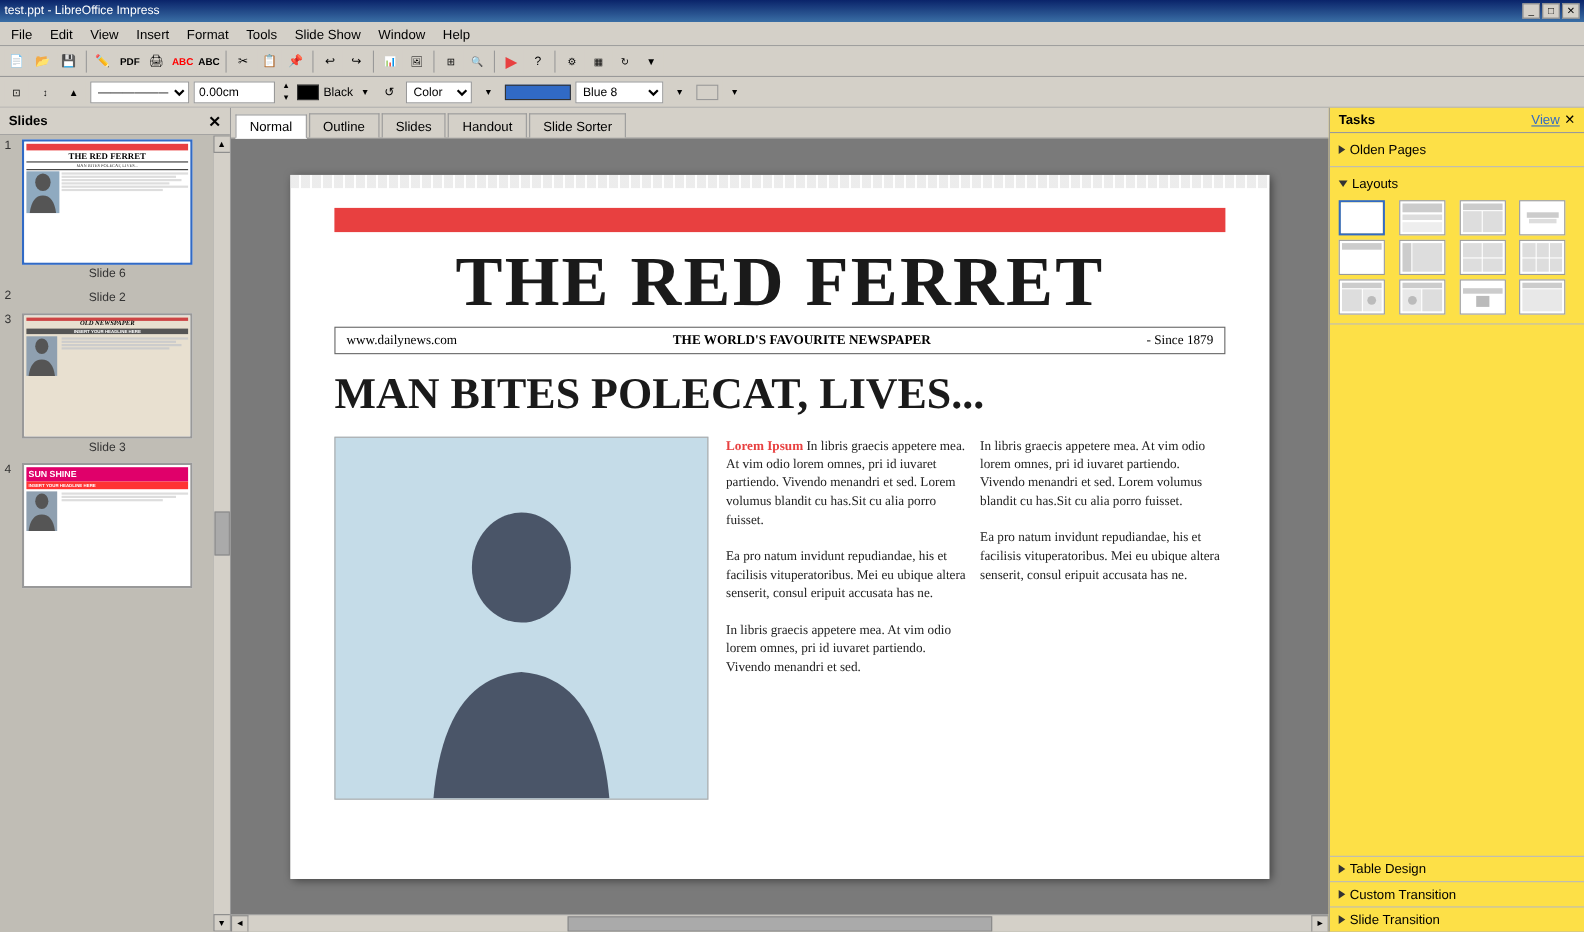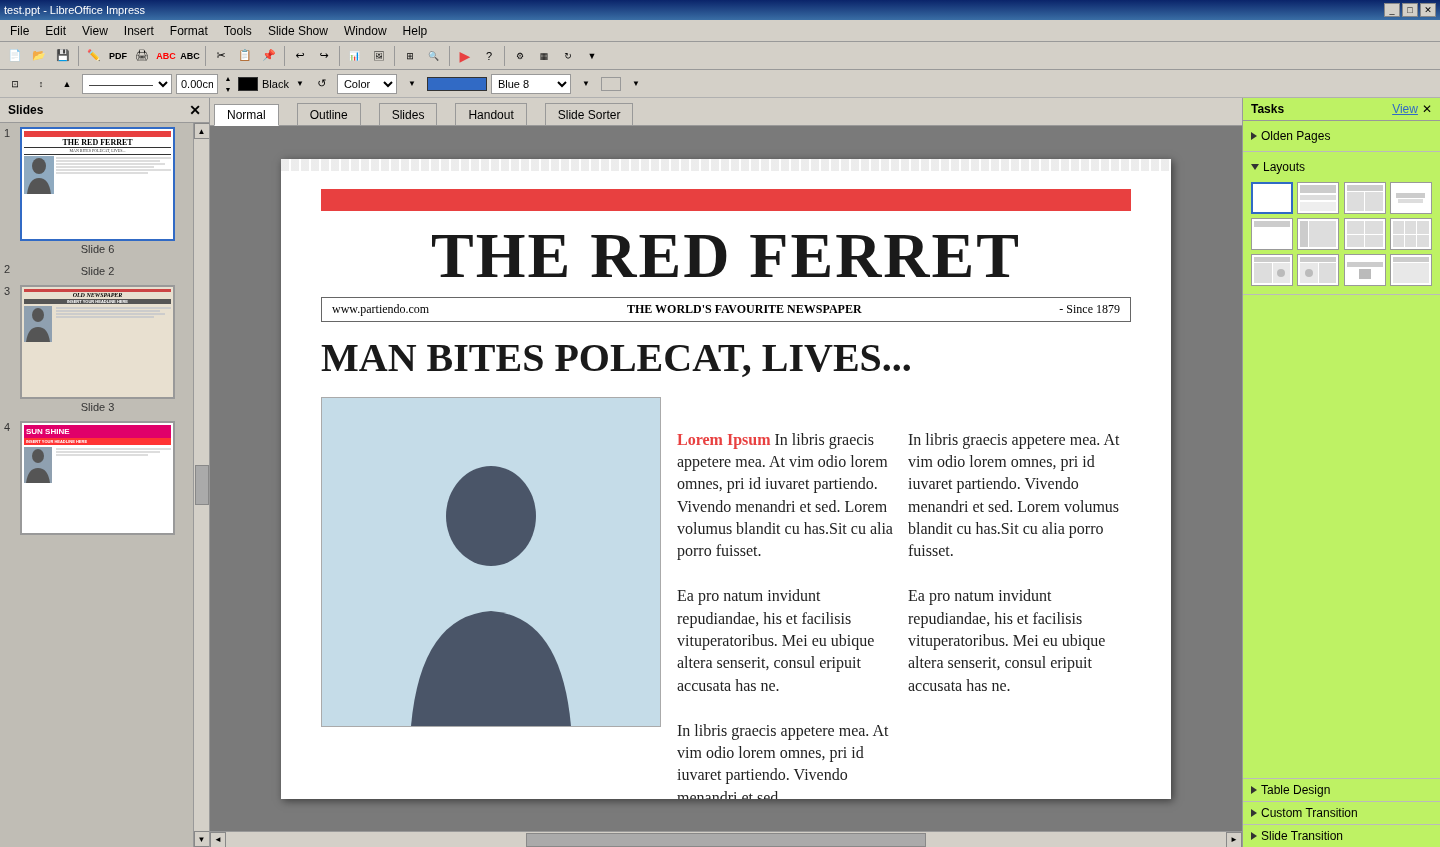--- a/index.html
+++ b/index.html
@@ -158,21 +158,21 @@
       height: 28px;
       display: flex;
       align-items: flex-end;
       padding: 0 4px;
       border-bottom: 1px solid #999;
     }
     .tab {
       padding: 4px 12px; font-size: 12px;
       border: 1px solid #999; border-bottom: none;
       background: #d4d0c8; cursor: pointer;
-      margin-right: 18px; height: 22px;
+      margin-right: 2px; height: 22px;
       display: flex; align-items: center;
     }
     .tab.active {
       background: white; border-bottom: 1px solid white;
       margin-bottom: -1px; z-index: 1;
     }
     #canvas-scroll {
       flex: 1;
       overflow: auto;
       display: flex;
@@ -246,37 +246,36 @@
       overflow: hidden;
     }
     .newspaper-columns {
       flex: 1;
       display: flex;
       gap: 8px;
       padding-left: 16px;
     }
     .newspaper-col {
       flex: 1;
-      font-size: 16px;
+      font-size: 12px;
       line-height: 1.4;
       color: #222;
-      margin-top: 32px;
     }
     .lorem-red { color: #e84040; font-weight: bold; }
 
     
     .silhouette {
       width: 180px;
       height: 270px;
     }
 
     
     #right-panel {
-      width: 198px;
-      background: #bef264;
+      width: 232px;
+      background: #fde047;
       border-left: 1px solid #999;
       display: flex;
       flex-direction: column;
     }
     #right-header {
       display: flex; align-items: center; justify-content: space-between;
       padding: 4px 8px;
       border-bottom: 1px solid #999;
     }
     .right-section {
@@ -428,21 +427,21 @@
   <div class="tb-btn" style="font-size:9px;">▼</div>
 </div>
 
 <div id="toolbar2">
   <div class="tb-btn" style="font-size:9px;">⊡</div>
   <div class="tb-btn" style="font-size:9px;">↕</div>
   <div class="tb-btn" style="font-size:9px;">▲</div>
   <select class="tb-select" style="width:90px;">
     <option>——————</option>
   </select>
-  <input class="tb-input" style="width: 42px;" value="0.00cm">
+  <input class="tb-input" style="width: 74px;" value="0.00cm">
   <div style="display:flex;flex-direction:column;gap:1px;">
     <div class="tb-btn" style="width:12px;height:10px;font-size:7px;">▲</div>
     <div class="tb-btn" style="width:12px;height:10px;font-size:7px;">▼</div>
   </div>
   <span class="color-box" style="background:#000;"></span>
   <span style="font-size:11px;">Black</span>
   <div class="tb-btn" style="width:14px;font-size:8px;">▼</div>
   <div class="tb-btn" style="font-size:11px;">↺</div>
   <select class="tb-select" style="width:60px;">
     <option>Color</option>
@@ -587,21 +586,21 @@
 
         <div style="position:absolute;top:0;left:0;right:0;height:12px;background:repeating-linear-gradient(90deg,#e0e0e0 0px,#e0e0e0 8px,white 8px,white 10px);opacity:0.6;"></div>
 
         <div class="slide-content" style="padding-top:30px;">
 
           <div class="newspaper-red-bar"></div>
 
           <div class="newspaper-title">THE RED FERRET</div>
 
           <div class="newspaper-tagline">
-            <span>www.partiendo.com</span>
+            <span>www.dailynews.com</span>
             <span style="font-weight:bold;">THE WORLD'S FAVOURITE NEWSPAPER</span>
             <span>- Since 1879</span>
           </div>
 
           <div class="newspaper-headline">MAN BITES POLECAT, LIVES...</div>
 
           <div class="newspaper-body">
 
             <div class="newspaper-image">
               <svg class="silhouette" viewBox="0 0 180 270">

